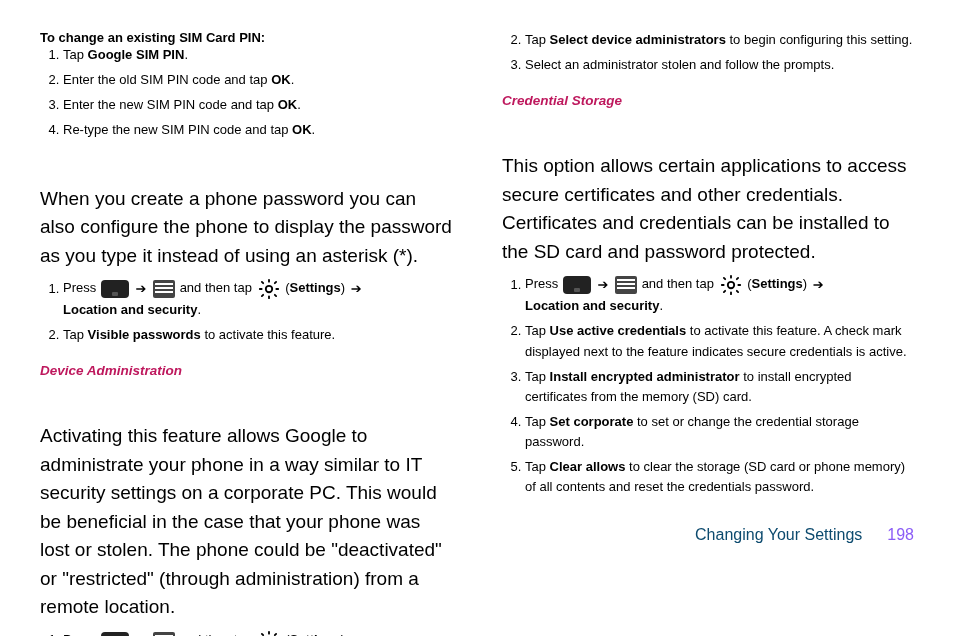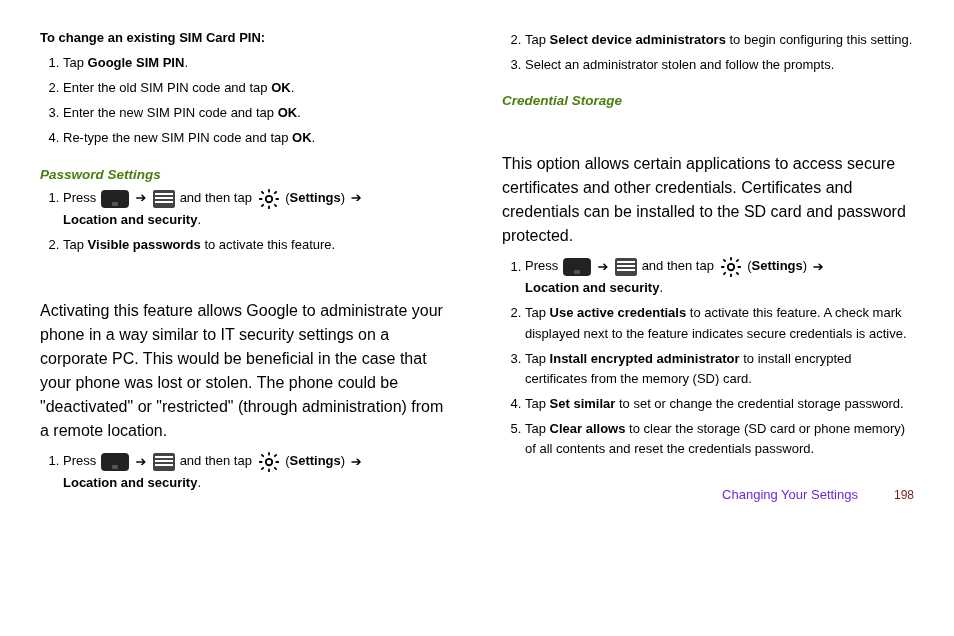--- a/index.html
+++ b/index.html
@@ -41,33 +41,33 @@
       padding-left: 10px;
     }
 
     .section {
       margin-bottom: 18px;
     }
 
     .section-title-bold {
       font-weight: bold;
       font-size: 13px;
-      margin-bottom: 8px;
+      margin-bottom: 0;
     }
 
     .section-title-italic-blue {
       font-weight: bold;
       font-style: italic;
-      color: #4d7c0f;
+      color: #be185d;
       font-size: 13.5px;
       margin-bottom: 6px;
     }
 
     .section-intro {
-      font-size: 16px;
+      font-size: 19px;
       line-height: 1.5;
       margin-bottom: 8px;
       margin-top: 44px;
     }
 
     ol {
       margin-left: 18px;
       padding-left: 5px;
     }
 
@@ -150,28 +150,28 @@
     .footer {
       display: flex;
       justify-content: flex-end;
       align-items: center;
       padding-top: 10px;
       margin-top: auto;
       border-top: none;
     }
 
     .footer-text {
-      font-size: 13px;
-      color: #6d28d9;
+      font-size: 16px;
+      color: #0c4a6e;
     }
 
     .footer-page {
-      font-size: 12px;
-      color: #7f1d1d;
-      margin-left: 36px;
+      font-size: 16px;
+      color: #8b5cf6;
+      margin-left: 25px;
     }
   </style>
 </head>
 <body>
 
 <div class="page-container">
   <div class="columns">
 
     <div class="left-column">
 
@@ -179,21 +179,21 @@
         <div class="section-title-bold">To change an existing SIM Card PIN:</div>
         <ol>
           <li>Tap <span class="bold">Google SIM PIN</span>.</li>
           <li>Enter the old SIM PIN code and tap <span class="bold">OK</span>.</li>
           <li>Enter the new SIM PIN code and tap <span class="bold">OK</span>.</li>
           <li>Re-type the new SIM PIN code and tap <span class="bold">OK</span>.</li>
         </ol>
       </div>
 
       <div class="section">
-        <div class="section-title-italic-blue">Password Settings</div>
+        <p class="section-intro">When you create a phone password you can also configure the phone to display the password as you type it instead of using an asterisk (*).</p>
         <ol>
           <li>
             <span>Press </span>
             
             <span class="phone-icon"></span>
             <span class="arrow"> ➔ </span>
             
             <span class="menu-icon"></span>
             <span> and then tap </span>
             
@@ -206,20 +206,21 @@
             <span> (<span class="bold">Settings</span>) </span>
             <span class="arrow">➔</span>
             <br>
             <span class="bold">Location and security</span>.
           </li>
           <li>Tap <span class="bold">Visible passwords</span> to activate this feature.</li>
         </ol>
       </div>
 
       <div class="section">
+        <div class="section-title-italic-blue">Device Administration</div>
         <p class="section-intro">Activating this feature allows Google to administrate your phone in a way similar to IT security settings on a corporate PC. This would be beneficial in the case that your phone was lost or stolen. The phone could be "deactivated" or "restricted" (through administration) from a remote location.</p>
         <ol>
           <li>
             <span>Press </span>
             <span class="phone-icon"></span>
             <span class="arrow"> ➔ </span>
             <span class="menu-icon"></span>
             <span> and then tap </span>
             <span class="settings-icon">
               <svg viewBox="0 0 24 24" fill="none" xmlns="http://www.w3.org/2000/svg">
@@ -262,21 +263,21 @@
                 <path d="M12 2v2M12 20v2M4.22 4.22l1.42 1.42M18.36 18.36l1.42 1.42M2 12h2M20 12h2M4.22 19.78l1.42-1.42M18.36 5.64l1.42-1.42" stroke="#000" stroke-width="2" stroke-linecap="round"></path>
               </svg>
             </span>
             <span> (<span class="bold">Settings</span>) </span>
             <span class="arrow">➔</span>
             <br>
             <span class="bold">Location and security</span>.
           </li>
           <li>Tap <span class="bold">Use active credentials</span> to activate this feature. A check mark displayed next to the feature indicates secure credentials is active.</li>
           <li>Tap <span class="bold">Install encrypted administrator</span> to install encrypted certificates from the memory (SD) card.</li>
-          <li>Tap <span class="bold">Set similar</span> to set or change the credential storage password.</li>
+          <li>Tap <span class="bold">Set corporate</span> to set or change the credential storage password.</li>
           <li>Tap <span class="bold">Clear allows</span> to clear the storage (SD card or phone memory) of all contents and reset the credentials password.</li>
         </ol>
       </div>
 
       <div class="footer">
         <span class="footer-text">Changing Your Settings</span>
         <span class="footer-page">198</span>
       </div>
 
     </div>

